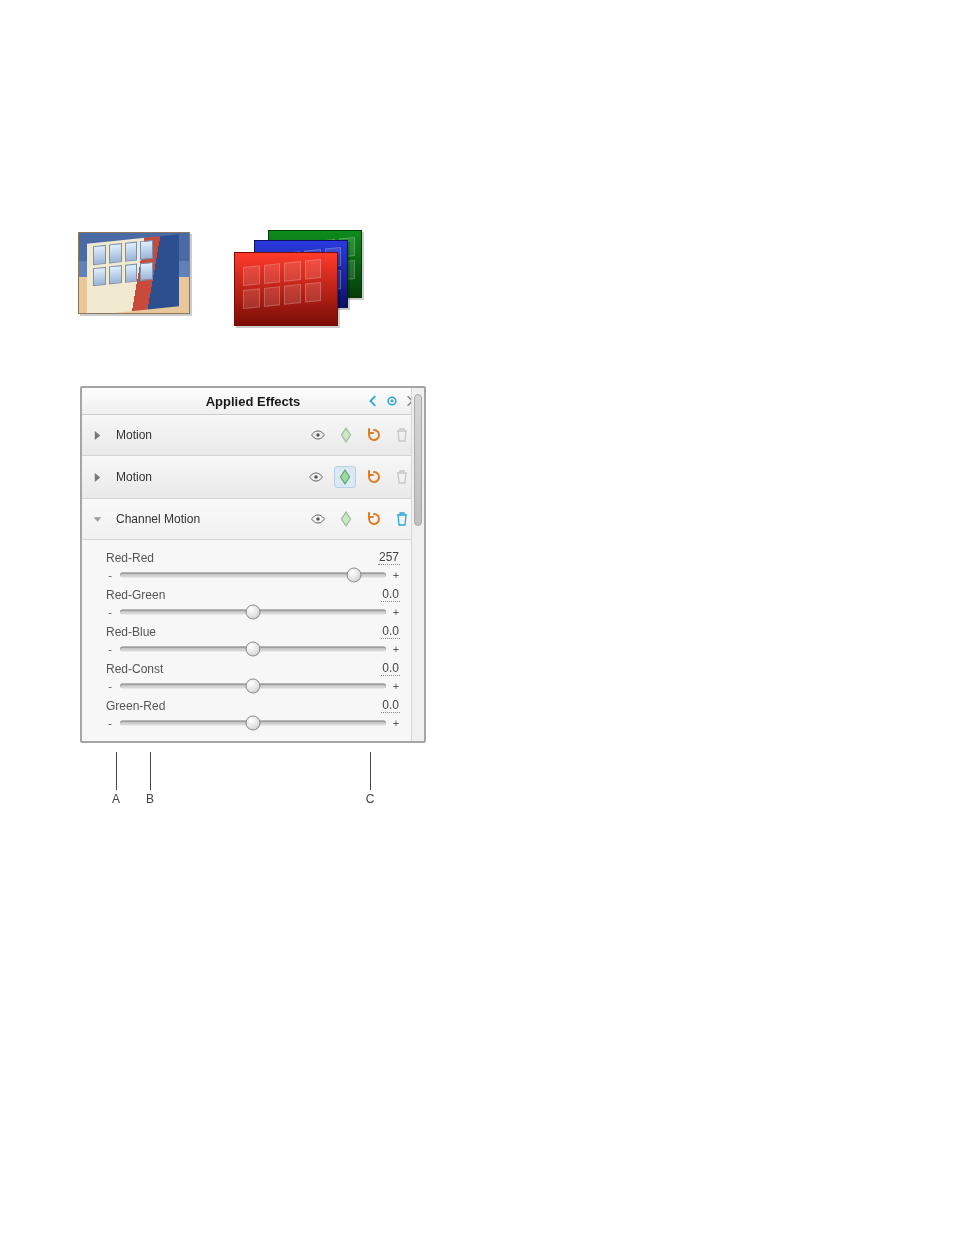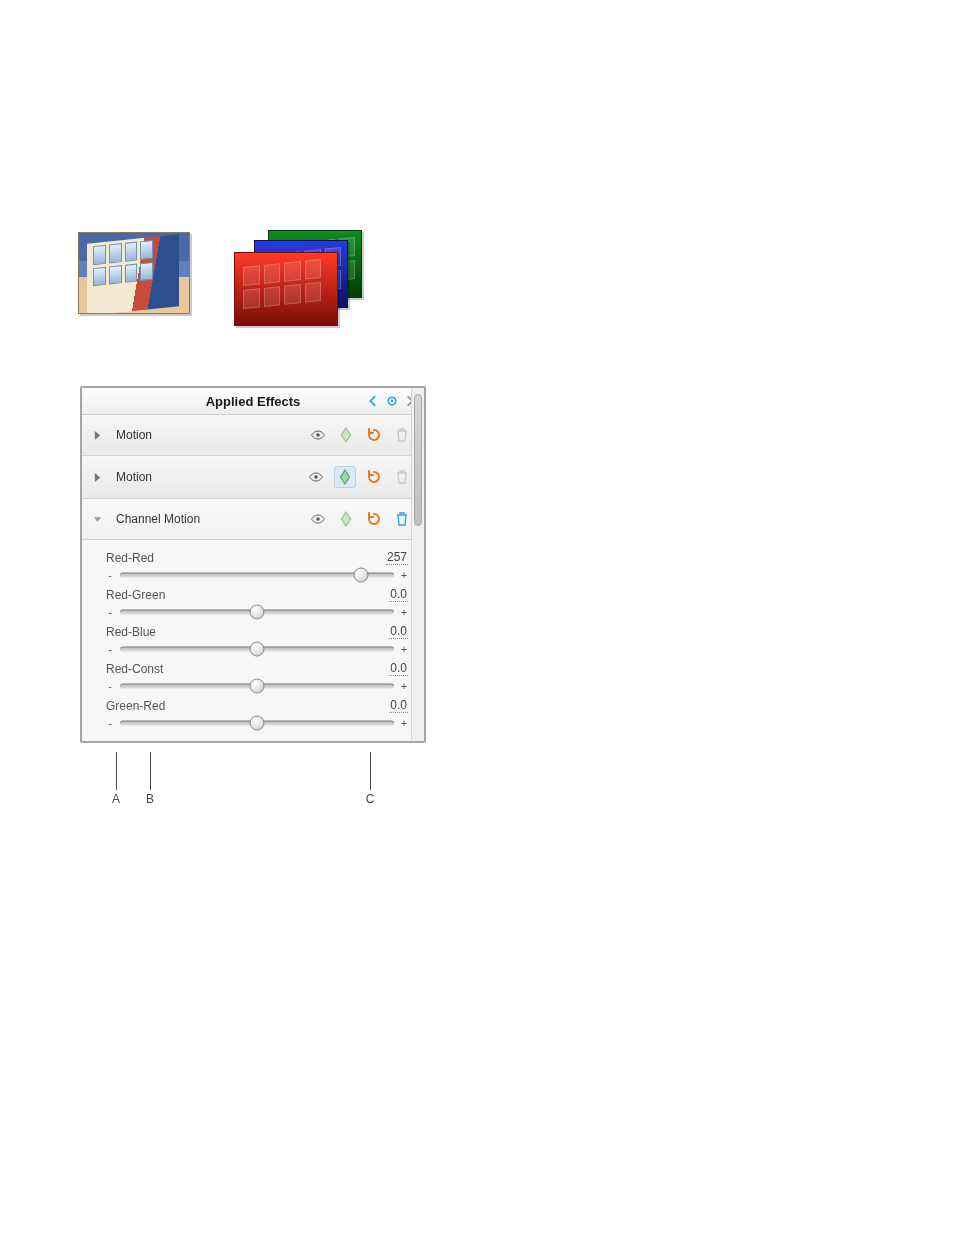--- a/index.html
+++ b/index.html
@@ -25,21 +25,21 @@
 .row{display:flex;align-items:center;gap:14px;padding:10px 12px 10px 10px;background:linear-gradient(#f7f7f7,#e9e9e9);border-bottom:1px solid #d4d4d4}
 .row.exp{background:linear-gradient(#f9f9f9,#f1f1f1)}
 .tri{width:10px;display:flex;justify-content:center}
 .tri svg{width:9px;height:11px}
 .rname{flex:1;font-size:12px;color:#333}
 .ricons{display:flex;align-items:center;gap:8px}
 .ricons .ic{display:flex;align-items:center;justify-content:center;width:20px;height:20px;border-radius:3px}
 .ricons .ic.hl{background:#d9e9f5;border:1px solid #b9cfe2}
 .ricons svg{width:16px;height:16px}
 .sliders{background:#f7f7f7;padding:6px 12px 10px 24px}
-.srow{padding:4px 4px 2px 0}
+.srow{padding:4px 12px 2px 0}
 .slabel-row{display:flex;justify-content:space-between;align-items:flex-end}
 .slabel{font-size:12px;color:#555}
 .sval{font-size:12px;color:#444;border-bottom:1px dotted #888;padding:0 1px}
 .sctl{display:flex;align-items:center;gap:6px;margin-top:4px}
 .sctl .pm{font-size:11px;color:#555;width:8px;text-align:center}
 .track{position:relative;flex:1;height:12px}
 .track .bar{position:absolute;left:0;right:0;top:50%;height:5px;transform:translateY(-50%);border-radius:3px;background:linear-gradient(#b9b9b9,#e0e0e0);box-shadow:inset 0 1px 1px rgba(0,0,0,.35)}
 .track .thumb{position:absolute;top:50%;width:13px;height:13px;border-radius:50%;background:radial-gradient(circle at 35% 30%,#fff,#e3e3e3 55%,#bcbcbc);border:1px solid #8a8a8a;transform:translate(-50%,-50%)}
 .scrollbar{position:absolute;right:0;top:0;bottom:0;width:12px;background:#f0f0f0;border-left:1px solid #d6d6d6}
 .scrollbar .sb{position:absolute;left:2px;right:2px;top:6px;height:130px;border-radius:4px;background:linear-gradient(#d6d6d6,#bfbfbf);border:1px solid #a9a9a9}

